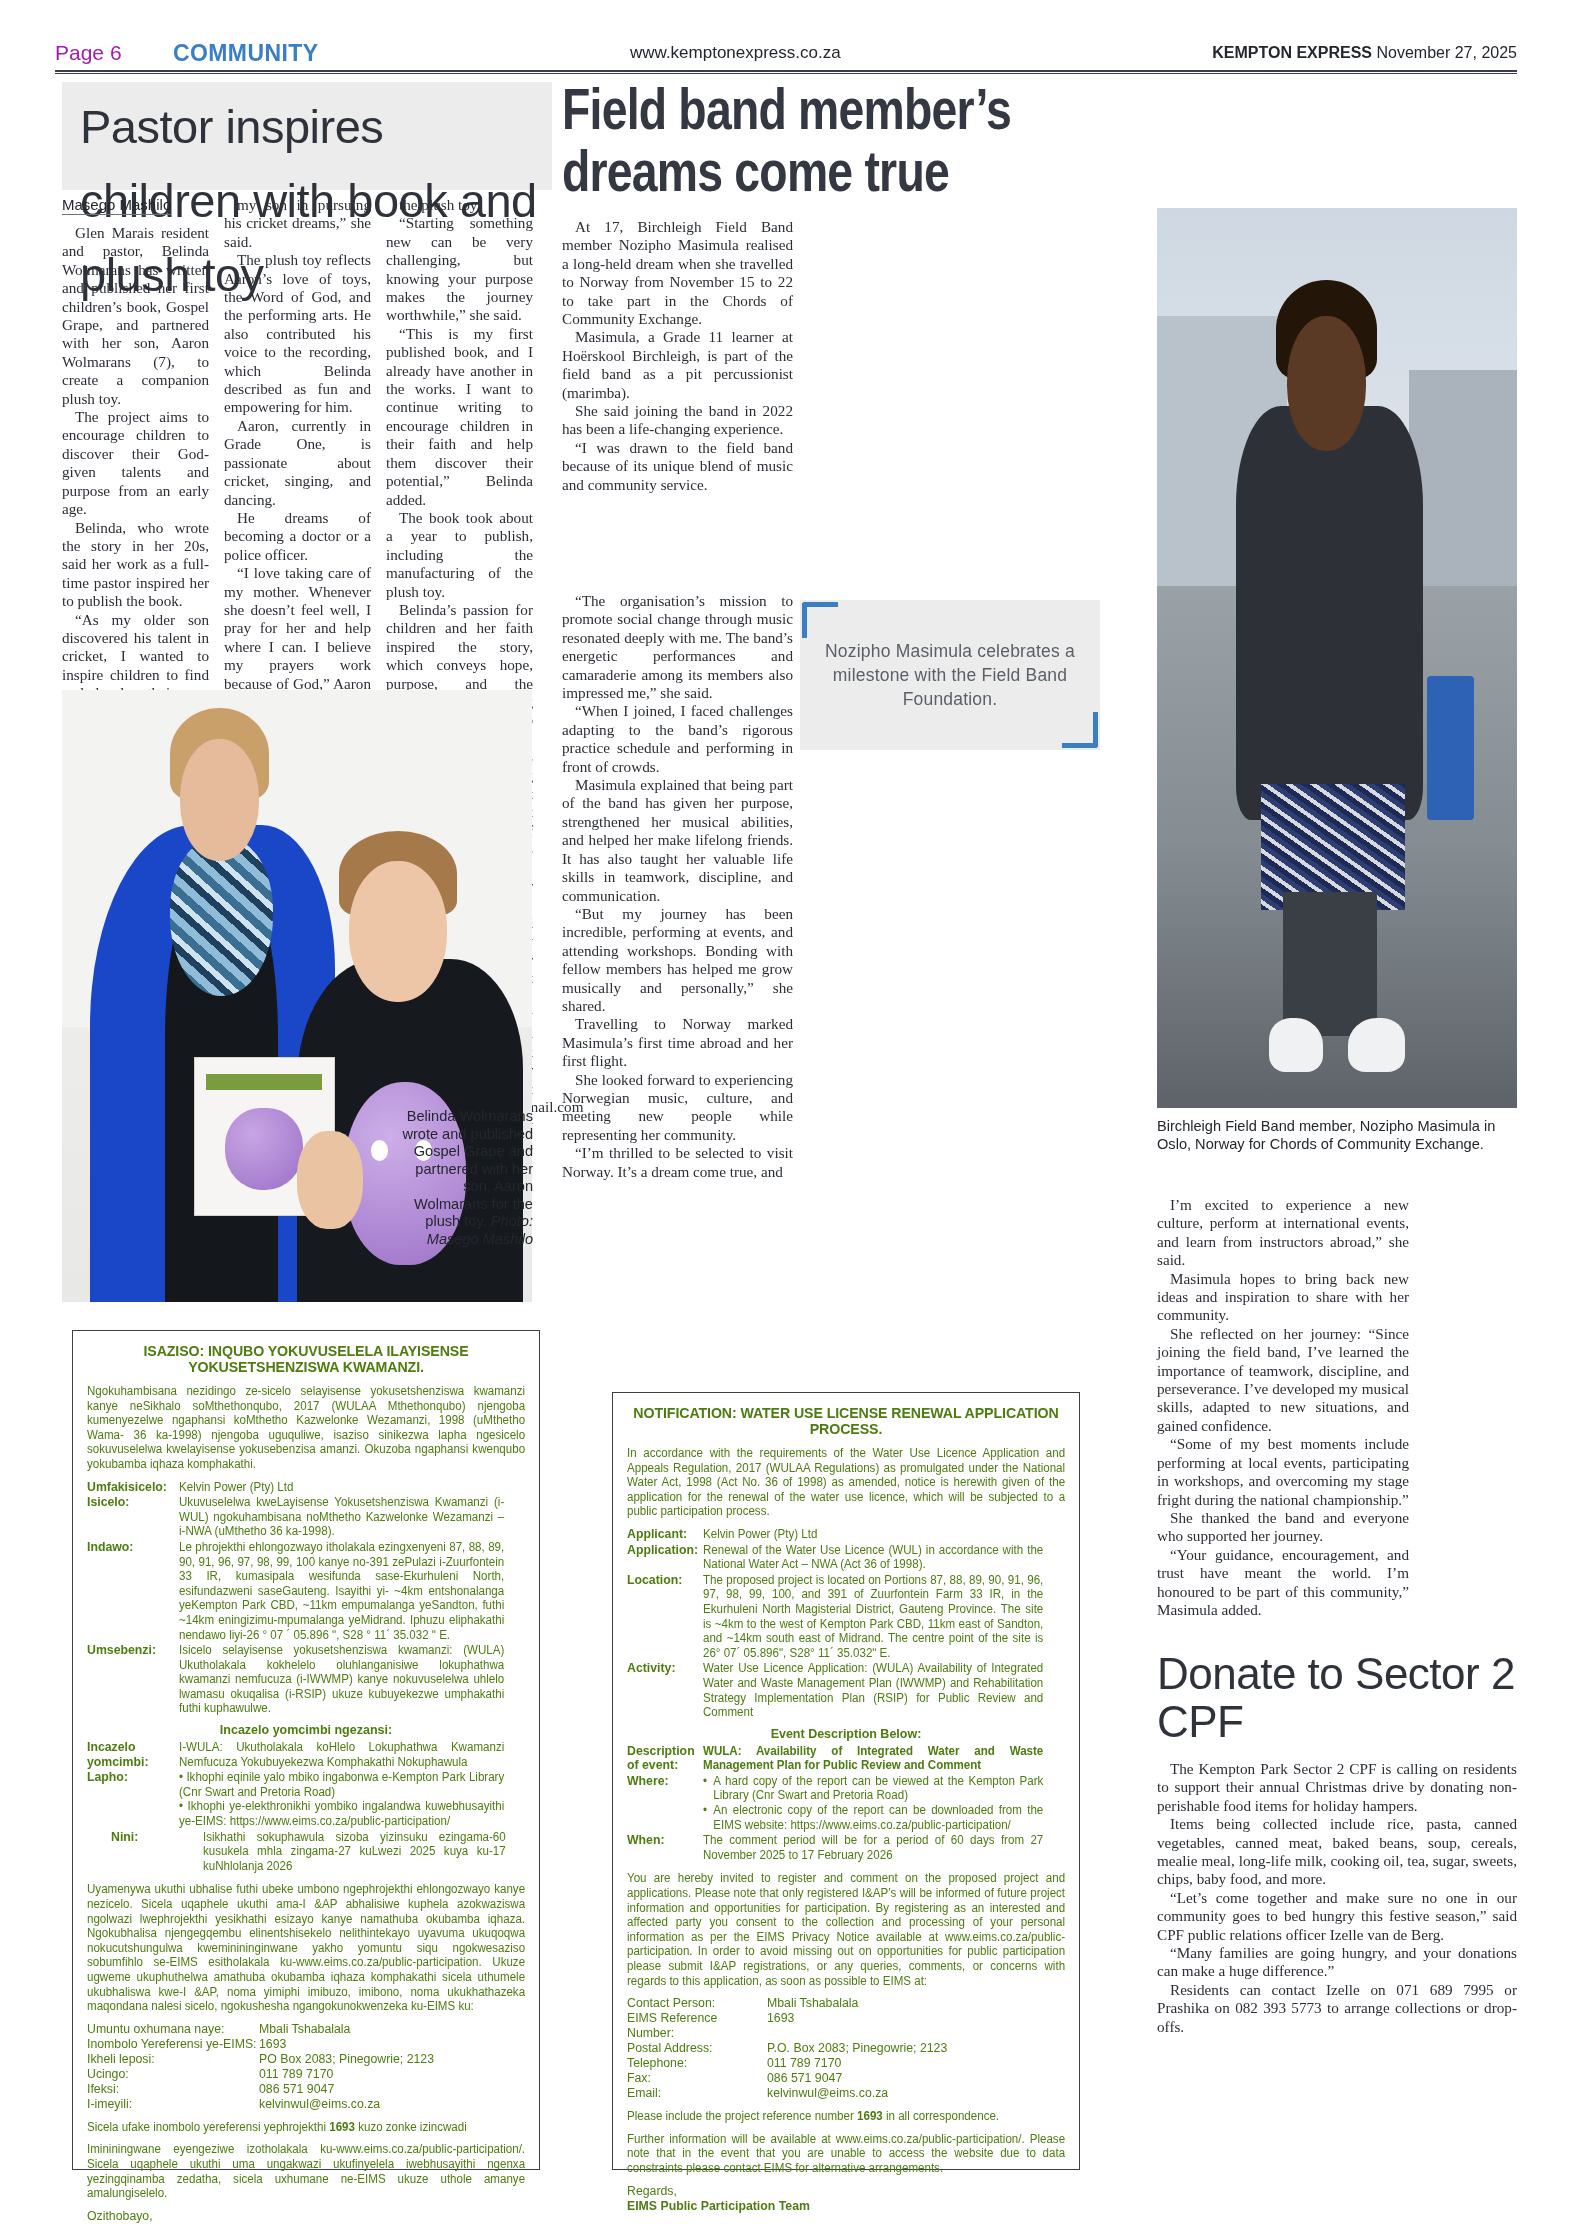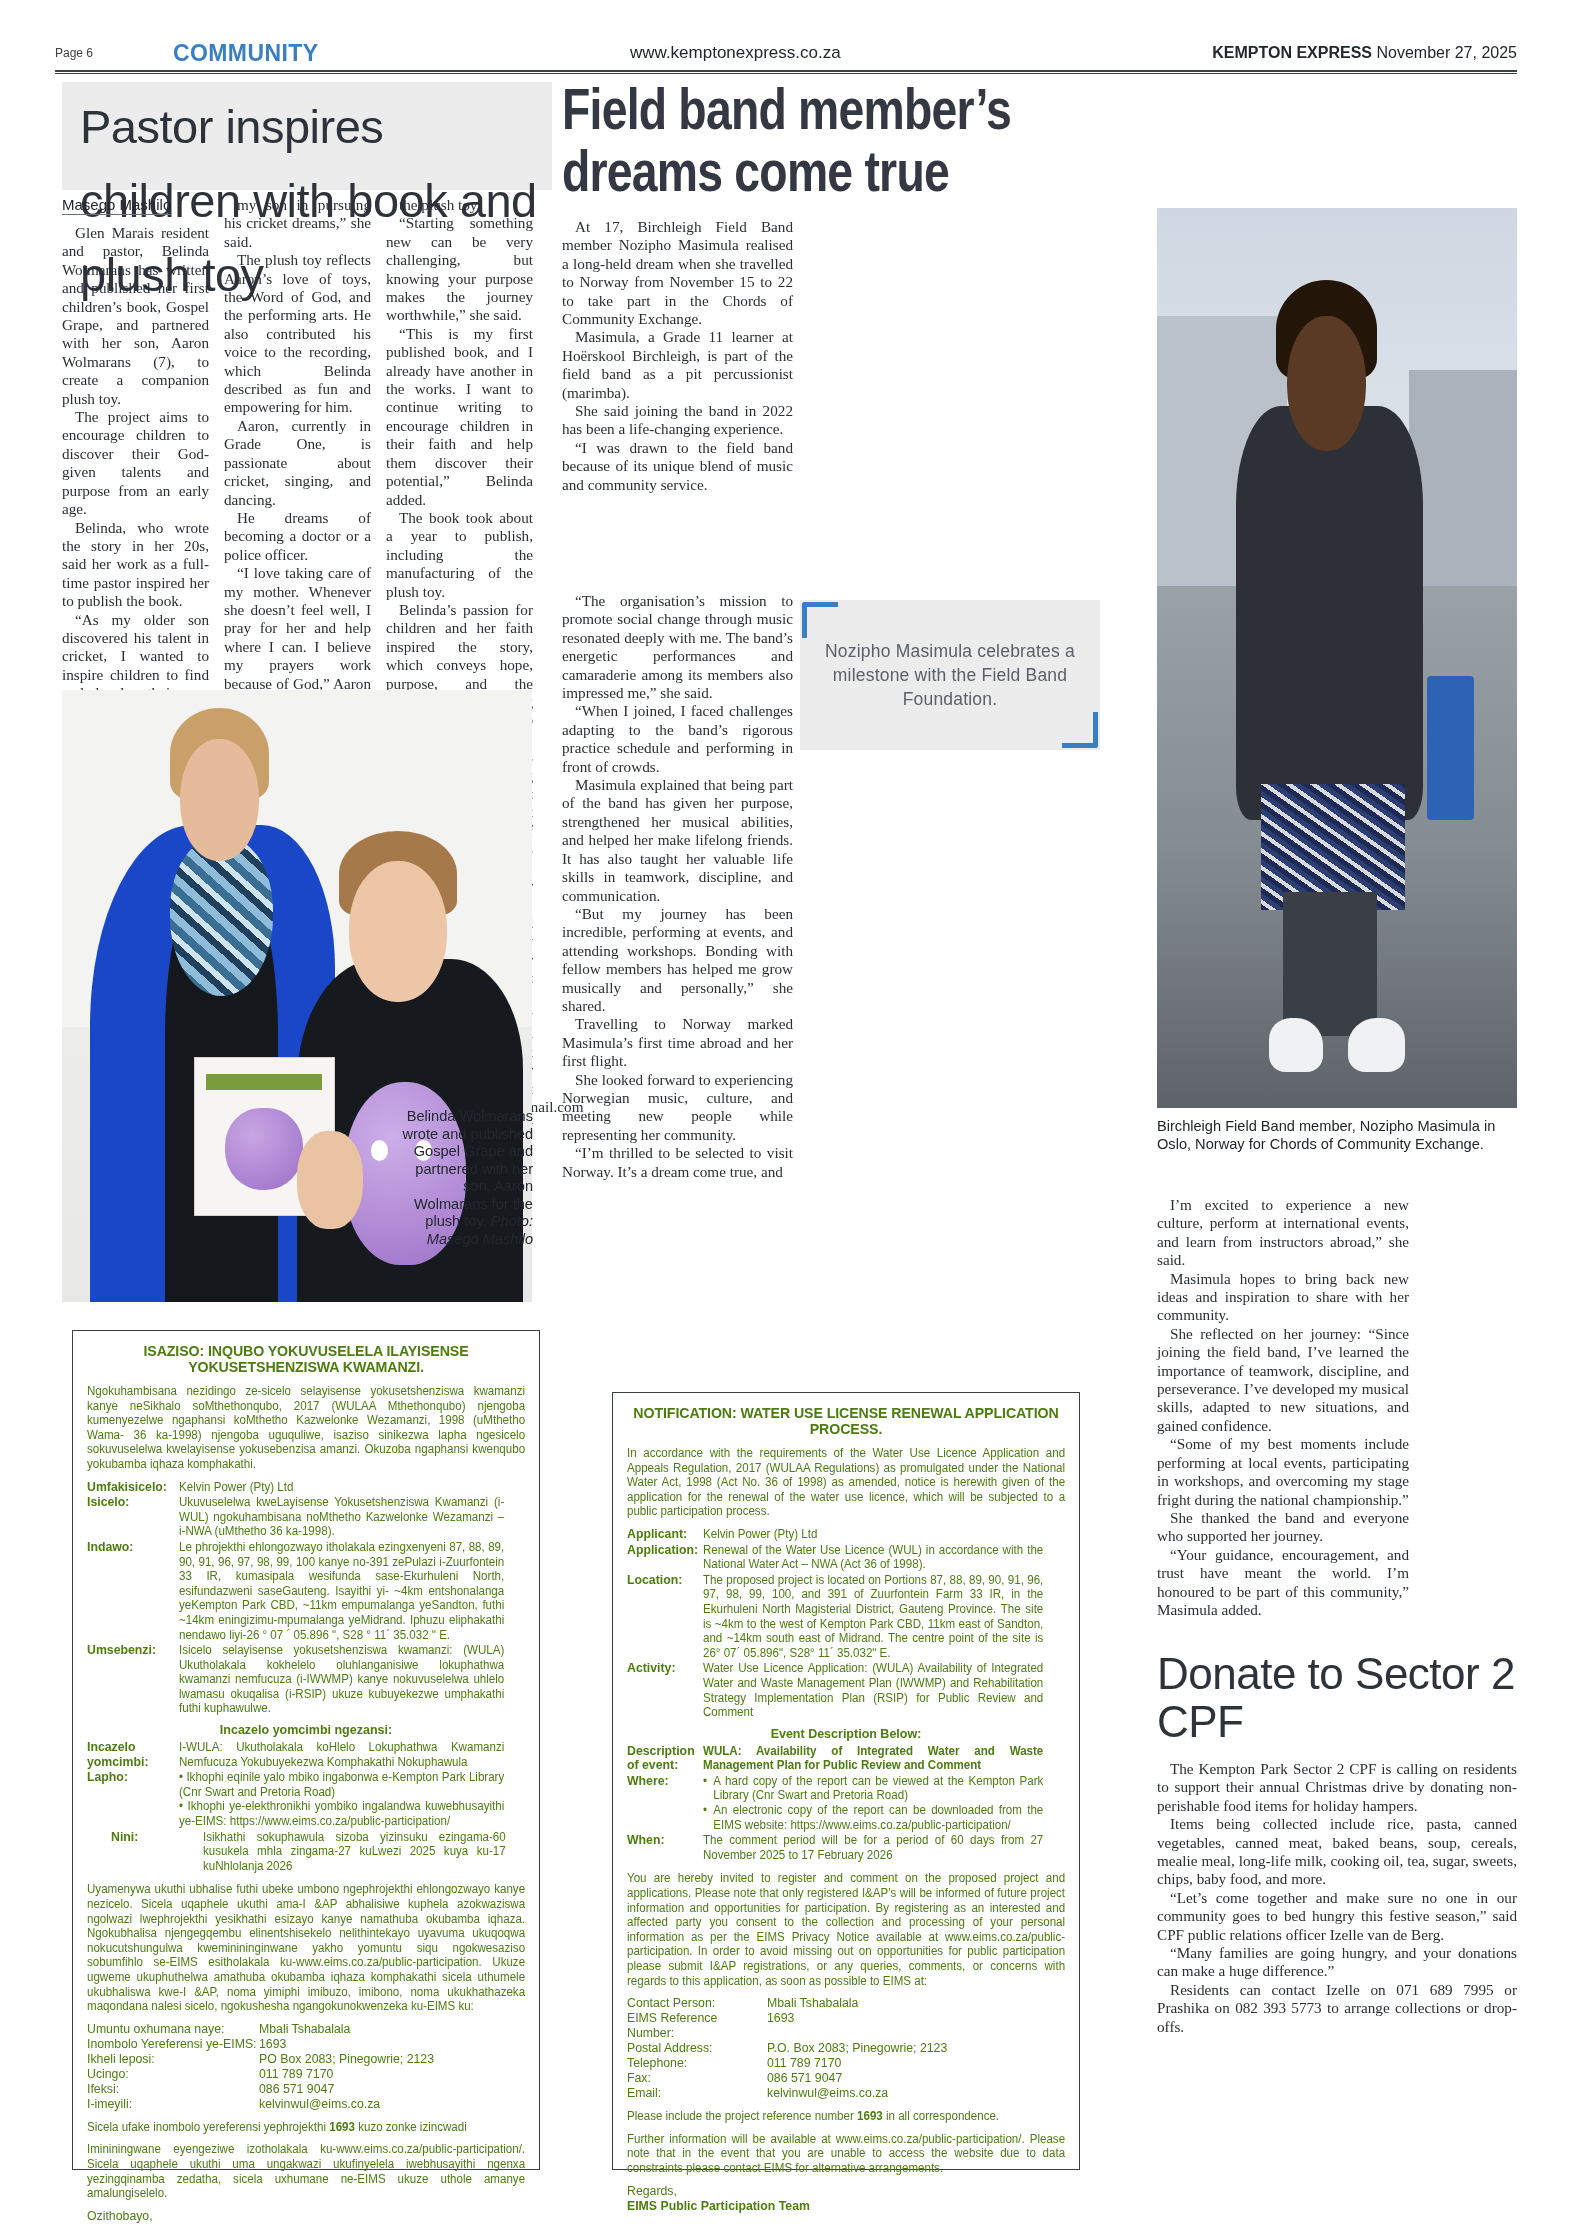--- a/index.html
+++ b/index.html
@@ -13,21 +13,21 @@
     overflow: hidden;
   }
   .page { position:relative; width:1572px; height:2224px; }
 
   
   .masthead {
     position:absolute; left:55px; top:38px; width:1462px; height:30px;
     display:flex; align-items:center;
     font-family:"Liberation Sans", sans-serif;
   }
-  .mh-page { font-size:12px; color:#404040; width:118px; }
+  .mh-page { font-size:21px; color:#a21caf; width:118px; }
   .mh-section { font-size:23px; font-weight:bold; color:#3a7fc4; letter-spacing:0.4px; }
   .mh-url { flex:1; text-align:center; font-size:17px; color:#23272e; margin-left:-60px; }
   .mh-right { font-size:16px; color:#23272e; white-space:nowrap; }
   .mh-right b { font-weight:bold; }
   .rule-top {
     position:absolute; left:55px; top:70px; width:1462px;
     border-top:2px solid #3b3f46; border-bottom:1px solid #3b3f46; height:4px;
   }
 
   

